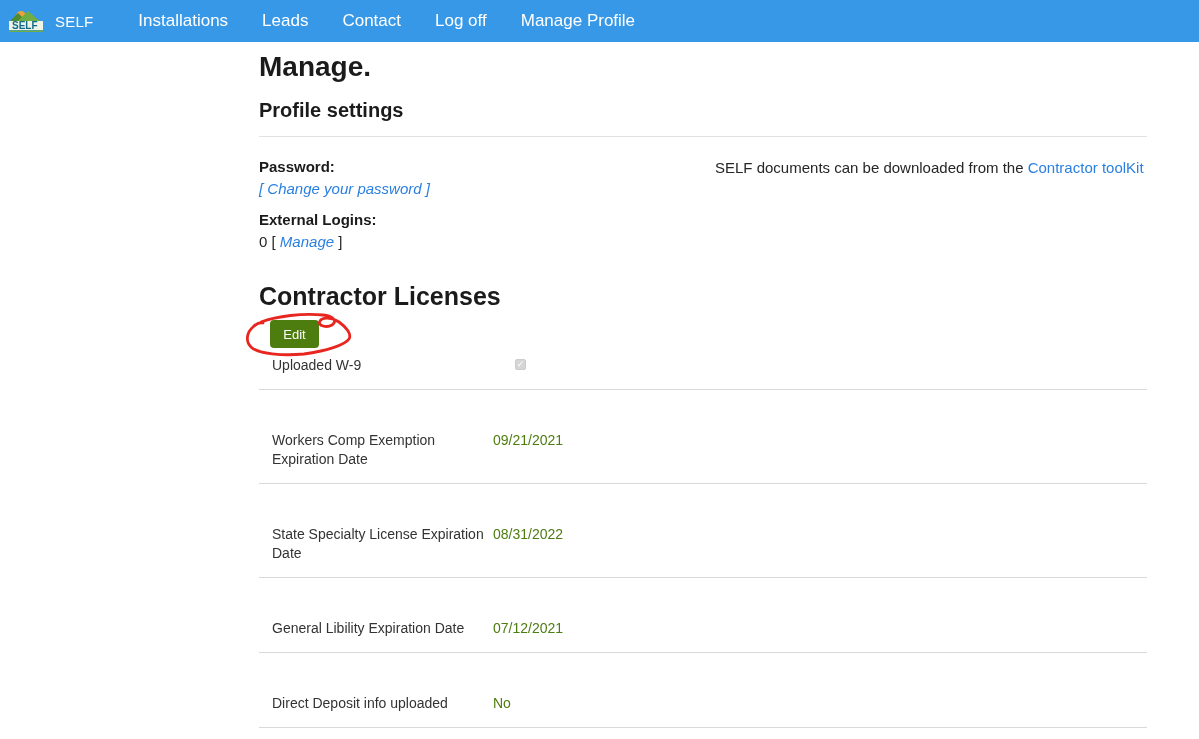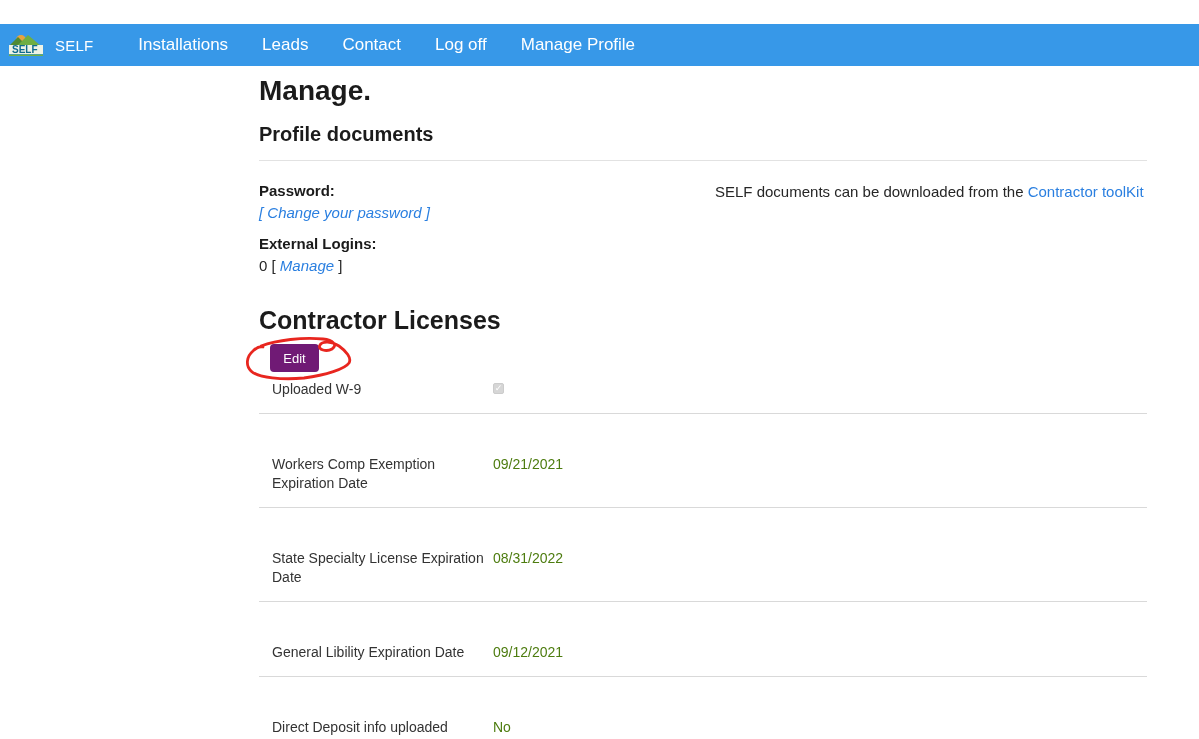--- a/index.html
+++ b/index.html
@@ -1,20 +1,20 @@
 <!DOCTYPE html>
 <html><head>
 <meta charset="utf-8">
 <style>
   * { margin:0; padding:0; box-sizing:border-box; }
   html,body { width:1199px; height:739px; background:#ffffff; overflow:hidden;
               font-family:"Liberation Sans", sans-serif; color:#262626; }
 
   
-  .navbar { height:42px; background:#3798e8; display:flex; align-items:center; padding-left:8px;margin-top:24px; }
+  .navbar { height:42px; background:#3798e8; display:flex; align-items:center; padding-left:8px; }
   .brand { display:flex; align-items:center; gap:9px; cursor:pointer; }
   .brand-text { color:#ffffff; font-size:15px; letter-spacing:.2px; }
   .nav-links { display:flex; margin-left:36px; list-style:none;gap:16px; }
   .nav-links a { color:#ffffff; text-decoration:none; font-size:17px; padding:0 9px; font-weight:400; }
 
   
   .main { margin-left:259px; width:888px; }
   .page-title { font-size:28px; font-weight:600; color:#1b1b1b; margin-top:9px; line-height:32px; }
   .page-subtitle { font-size:20px; font-weight:700; color:#1b1b1b; margin-top:16px; }
   .hr { border:none; border-top:1px solid #e2e2e2; margin-top:14px; }
@@ -25,28 +25,28 @@
   .acct-line { font-size:15px; line-height:22px; margin-bottom:3px; }
   .acct-line .dim { color:#262626; }
   a.link { color:#2a7fe0; text-decoration:none;font-style:italic; }
   .acct-label.second { margin-top:9px; }
   .note { width:432px; font-size:15px; line-height:21px; color:#262626; margin-top:1px; }
   .note a { color:#2a7fe0; text-decoration:none; }
 
   .lic-heading { font-size:25px; font-weight:600; color:#1b1b1b; margin-top:26px; }
 
   .edit-wrap { position:relative; margin:9px 0 0 11px; width:49px; height:28px; }
-  .edit-btn { width:49px; height:28px; background:#701a75; color:#ffffff; border:none;
+  .edit-btn { width:49px; height:28px; background:#4d7c0f; color:#ffffff; border:none;
               border-radius:4px; font-size:13px; font-family:"Liberation Sans",sans-serif; cursor:pointer; }
   .scribble { position:absolute; left:-25px; top:-12px; width:112px; height:50px; pointer-events:none; }
 
   
   .lic-row { display:flex; align-items:flex-start; border-bottom:1px solid #d9d9d9;
              padding:41px 0 14px 13px; }
-  .lic-row.first { padding-top:8px; }
+  .lic-row.first { padding-top:8px;gap:22px; }
   .lic-label { width:221px; font-size:14px; color:#333333; line-height:19px; white-space:pre-line; }
   .lic-value { font-size:14px; color:#4d7c0f; line-height:19px; }
 
   .cb { width:11px; height:11px; border-radius:2px; display:flex; align-items:center; justify-content:center;
         font-size:9px; line-height:11px; color:#ffffff; background:#f1f1f1; border:1px solid #d2d2d2; margin-top:3px; }
   .cb.checked { background:#d6d6d6; border-color:#cccccc; }
 </style>
 </head>
 <body>
 
@@ -67,21 +67,21 @@
     <li><a href="#">Leads</a></li>
     <li><a href="#">Contact</a></li>
     <li><a href="#">Log off</a></li>
     <li><a href="#">Manage Profile</a></li>
   </ul>
 </nav>
 
 <div class="main">
 
   <h1 class="page-title">Manage.</h1>
-  <h2 class="page-subtitle">Profile documents</h2>
+  <h2 class="page-subtitle">Profile settings</h2>
   <hr class="hr">
 
   <div class="acct-section">
     <div class="acct-left">
       <div class="acct-label">Password:</div>
       <div class="acct-line">
         <a href="#" class="link">[ Change your password ]</a>
       </div>
       <div class="acct-label second">External Logins:</div>
       <div class="acct-line">
@@ -116,21 +116,21 @@
     </div>
 
     <div class="lic-row">
       <div class="lic-label">State Specialty License Expiration
 Date</div>
       <div class="lic-value">08/31/2022</div>
     </div>
 
     <div class="lic-row">
       <div class="lic-label">General Libility Expiration Date</div>
-      <div class="lic-value">09/12/2021</div>
+      <div class="lic-value">07/12/2021</div>
     </div>
 
     <div class="lic-row">
       <div class="lic-label">Direct Deposit info uploaded</div>
       <div class="lic-value">No</div>
     </div>
 
     <div class="lic-row">
       
       

